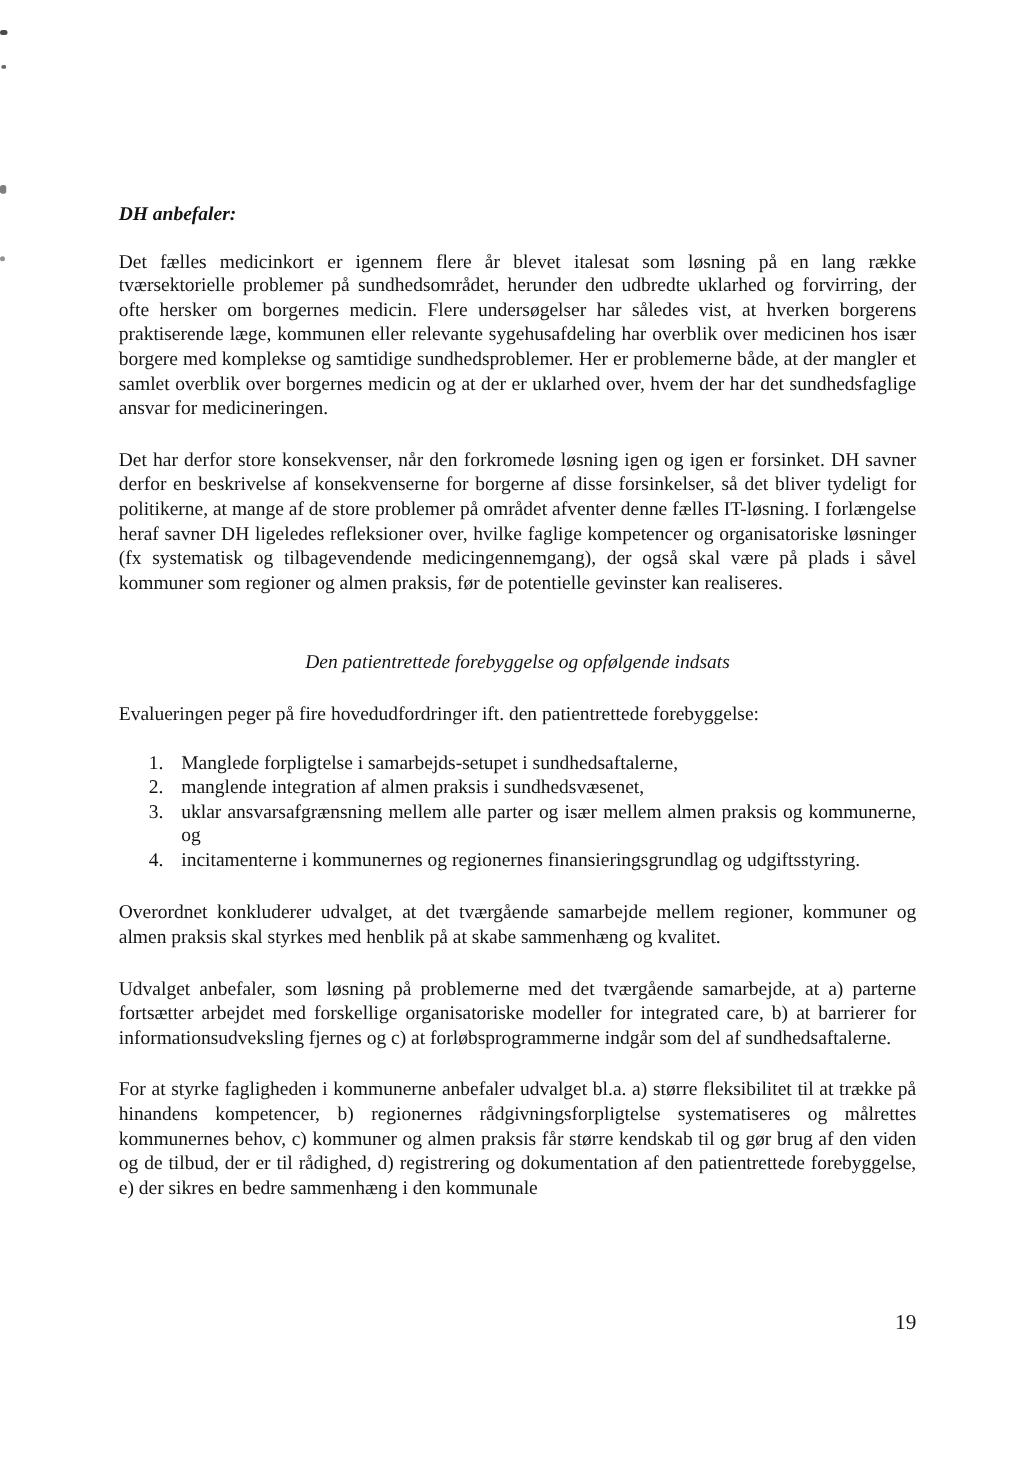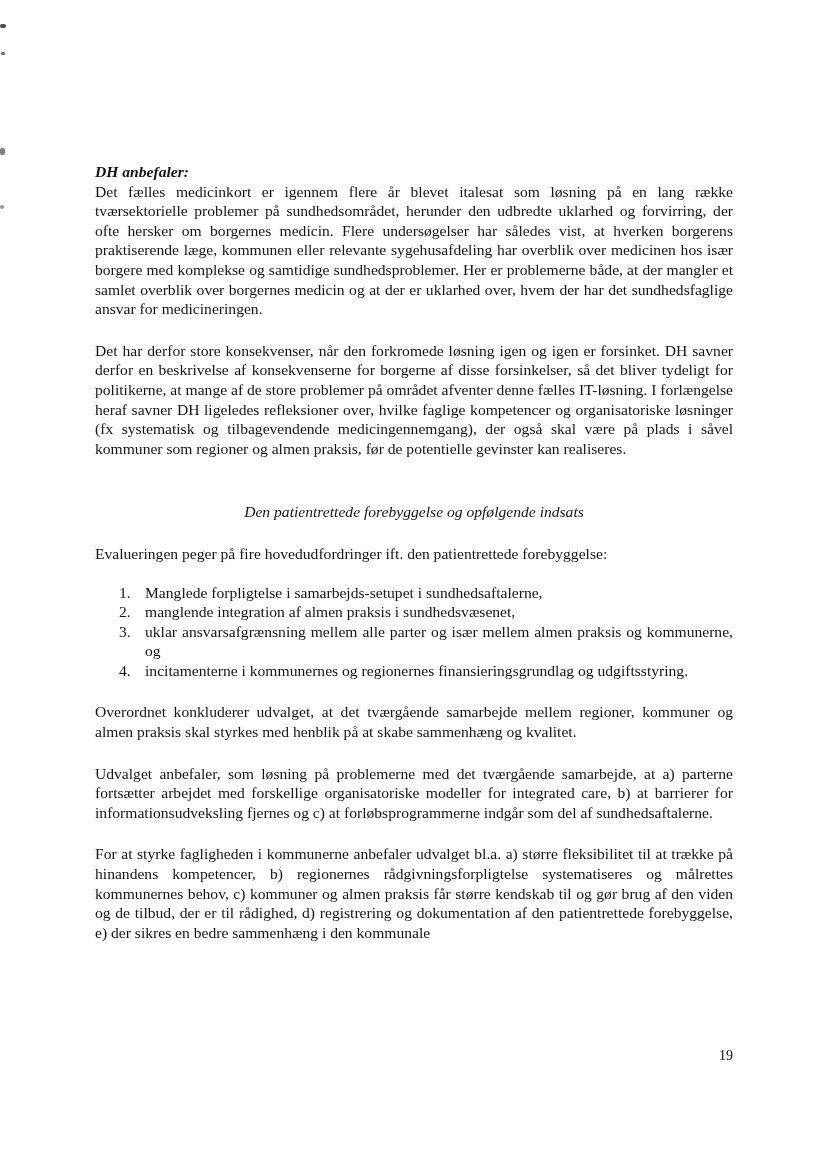--- a/index.html
+++ b/index.html
@@ -27,21 +27,21 @@
   }
   .heading {
     margin: 0;
     font-weight: bold;
     font-style: italic;
   }
   .para {
     margin: 22px 0 0 0;
   }
   .para.first {
-    margin-top: 0;
+    margin-top: 18px;
   }
   .subheading {
     margin: 44px 0 0 0;
     font-style: italic;
     text-align: center;
   }
   .intro {
     margin-top: 22px;
     text-align: left;
   }
@@ -62,21 +62,21 @@
     text-align: justify;
     font-family: Liberation Serif, serif;
   }
   .page-number {
     position: absolute;
     left: 95px;
     top: 1048px;
     width: 638px;
     text-align: right;
     font-family: "Liberation Serif", serif;
-    font-size: 14px;
+    font-size: 17px;
     color: #141414;
   }
   .artifact {
     position: absolute;
     background: #2a2a2a;
     border-radius: 2px;
   }
   .a1 { left: 0; top: 24px;  width: 6px; height: 4px; opacity: .85; }
   .a2 { left: 1px; top: 52px;  width: 4px; height: 3px; opacity: .7; }
   .a3 { left: 0; top: 148px; width: 5px; height: 7px; opacity: .6; }

